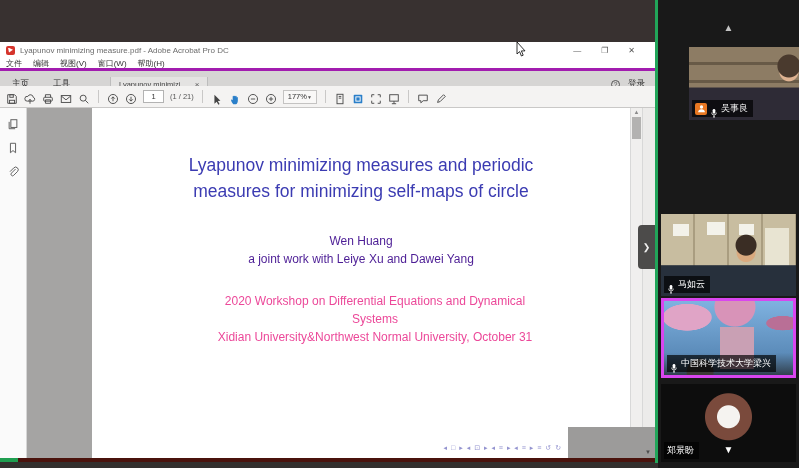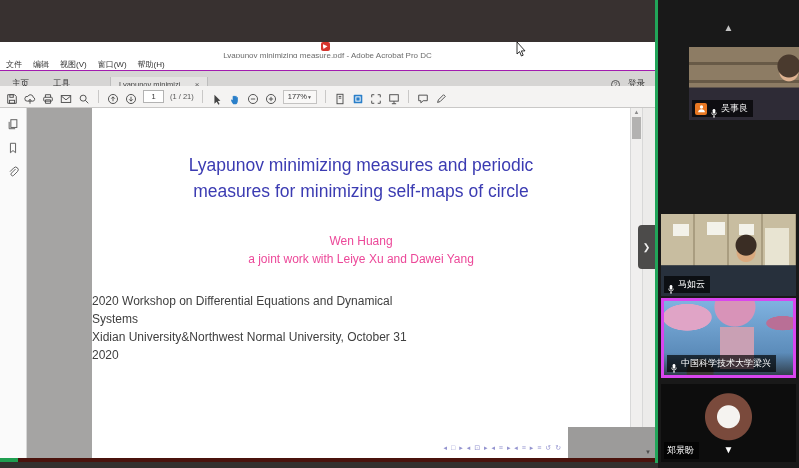--- a/index.html
+++ b/index.html
@@ -8,28 +8,28 @@
 
   
   .share { position:absolute; left:0; top:0; width:658px; height:468px; background:#383130; }
   .green-edge { position:absolute; left:655px; top:0; width:3px; height:463px; background:#21a559; }
   .red-strip { position:absolute; left:18px; top:458px; width:637px; height:4px; background:#4a130d; }
   .green-corner { position:absolute; left:0; top:458px; width:18px; height:4px; background:#1f9e50; }
   .bottom-bar { position:absolute; left:0; top:462px; width:658px; height:6px; background:#33302e; }
 
   
   .acrobat { position:absolute; left:0; top:42px; width:655px; height:416px; background:#fff; }
-  .titlebar { position:absolute; left:0; top:0; width:100%; height:16px; background:#fff; display:flex; align-items:center; padding:0 6px;flex-direction:column; }
+  .titlebar { position:absolute; left:0; top:0; width:100%; height:16px; background:#fff; display:flex; align-items:center; padding:0 6px; }
   .app-icon { width:9px; height:9px; background:#d5342c; border-radius:2px; margin-right:5px; position:relative; flex:none; }
   .app-icon::after { content:""; position:absolute; left:2px; top:2px; width:5px; height:5px; background:#fff; clip-path:polygon(0 0,100% 45%,20% 100%); }
   .title-text { font-size:8px; color:#6b6b6b; white-space:nowrap; }
   .win-controls { margin-left:auto; display:flex; gap:20px; font-size:8px; color:#555; padding-right:14px; }
   .win-controls span { cursor:default; }
 
-  .menubar { position:absolute; left:0; top:16px; width:100%; height:13px; background:#fff; border-bottom:1px solid #a21caf; display:flex; align-items:center; gap:11px; padding:0 6px; }
+  .menubar { position:absolute; left:0; top:16px; width:100%; height:13px; background:#fff; border-bottom:3px solid #a21caf; display:flex; align-items:center; gap:11px; padding:0 6px; }
   .menubar span { font-size:8px; color:#333; }
 
   .tabbar { position:absolute; left:0; top:29px; width:100%; height:26px; background:#d6d5d4; display:flex; align-items:center; }
   .tab-static { font-size:8.5px; color:#2e2e2e; padding:0 12px; }
   .doc-tab { height:15px; background:#e4e3e2; border-left:1px solid #bdbdbd; border-right:1px solid #bdbdbd; display:flex; align-items:center; gap:8px; padding:0 8px; margin-left:28px; }
   .doc-tab .dt-label { font-size:7.5px; color:#444; }
   .doc-tab .dt-close { font-size:8px; color:#555; }
   .tab-right { margin-left:auto; display:flex; align-items:center; gap:8px; padding-right:10px; }
   .help-circle { width:9px; height:9px; border:1px solid #555; border-radius:50%; font-size:6.5px; color:#555; display:flex; align-items:center; justify-content:center; }
   .signin { font-size:8.5px; color:#2e2e2e; }
@@ -44,22 +44,22 @@
   .zoom-dd .zv { font-size:7.5px; color:#333; }
   .zoom-dd .caret { font-size:5px; color:#555; }
 
   
   .docarea { position:absolute; left:0; top:66px; width:100%; height:350px; background:#a5a4a3; overflow:hidden; }
   .navrail { position:absolute; left:0; top:0; width:27px; height:100%; background:#fafafa; border-right:1px solid #d6d6d6; display:flex; flex-direction:column; align-items:center; gap:12px; padding-top:8px; }
   .navrail .ticon svg { stroke:#5a5a5a; }
   .page { position:absolute; left:92px; top:0; width:538px; height:350px; background:#fff; }
 
   .slide-title { position:absolute; left:0; top:44px; width:100%; text-align:center; font-size:17.5px; line-height:26px; color:#3b3bb2; }
-  .slide-byline { position:absolute; left:0; top:124px; width:100%; text-align:center; font-size:12px; line-height:18px; color:#ec4899; }
-  .slide-event { position:absolute; left:0; top:184px; width:100%; text-align:left; font-size:12px; line-height:18px; color:#404040; }
+  .slide-byline { position:absolute; left:0; top:124px; width:100%; text-align:center; font-size:12px; line-height:18px; color:#4c1d95; }
+  .slide-event { position:absolute; left:0; top:184px; width:100%; text-align:center; font-size:12px; line-height:18px; color:#ec4899;padding-left:28px; }
   .beamer-nav { position:absolute; right:68px; top:336px; font-size:7px; color:#9393cf; letter-spacing:1px; white-space:nowrap; }
 
   .vscroll { position:absolute; left:630px; top:0; width:12px; height:100%; background:#f0efee; border-left:1px solid #d8d8d8; }
   .vscroll .sb-up { position:absolute; top:1px; left:0; width:100%; text-align:center; font-size:6px; color:#8a8a8a; }
   .vscroll .sb-thumb { position:absolute; top:9px; left:1px; width:9px; height:22px; background:#b3b2b1; }
   .tools-strip { position:absolute; left:642px; top:0; width:13px; height:100%; background:#ecebea; border-left:1px solid #d8d8d8; }
   .pane-toggle { position:absolute; left:638px; top:117px; width:17px; height:44px; background:#4c4b4a; border-radius:4px 0 0 4px; color:#f0f0f0; font-size:9px; display:flex; align-items:center; justify-content:center; }
   .gray-corner { position:absolute; left:568px; top:319px; width:87px; height:31px; background:#9c9b9a; }
   .gray-corner .gc-caret { position:absolute; right:4px; bottom:3px; font-size:6px; color:#4d4d4d; }
 
@@ -248,21 +248,20 @@
             <div>measures for minimizing self-maps of circle</div>
           </div>
           <div class="slide-byline">
             <div>Wen Huang</div>
             <div>a joint work with Leiye Xu and Dawei Yang</div>
           </div>
           <div class="slide-event">
             <div>2020 Workshop on Differential Equations and Dynamical</div>
             <div>Systems</div>
             <div>Xidian University&amp;Northwest Normal University, October 31</div>
-            <div>2020</div>
           </div>
           <div class="beamer-nav">◂ □ ▸  ◂ ⊡ ▸  ◂ ≡ ▸  ◂ ≡ ▸  ≡  ↺ ↻</div>
         </div>
 
         <div class="vscroll">
           <div class="sb-up">▲</div>
           <div class="sb-thumb"></div>
         </div>
         <div class="tools-strip"></div>
         <div class="pane-toggle">❯</div>

